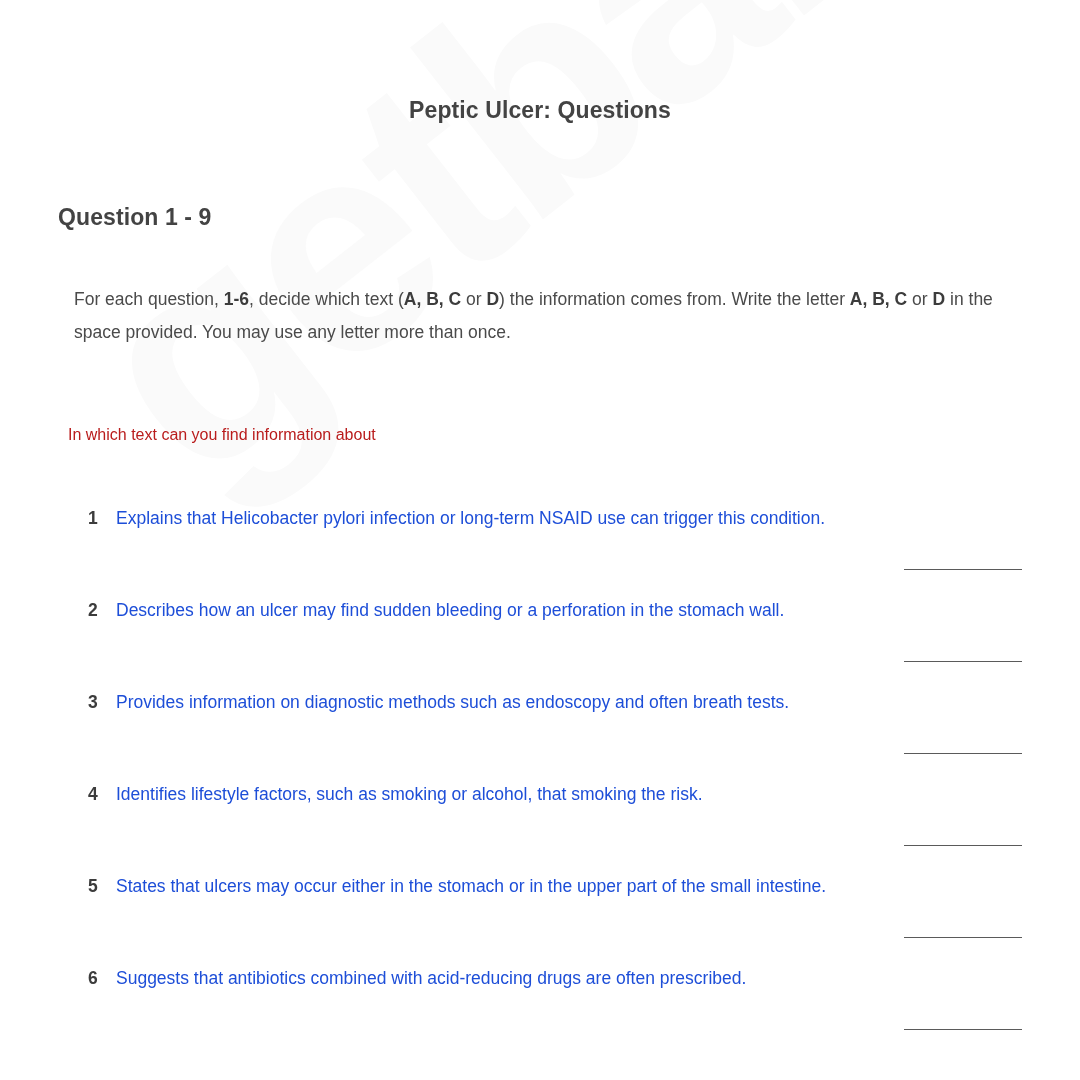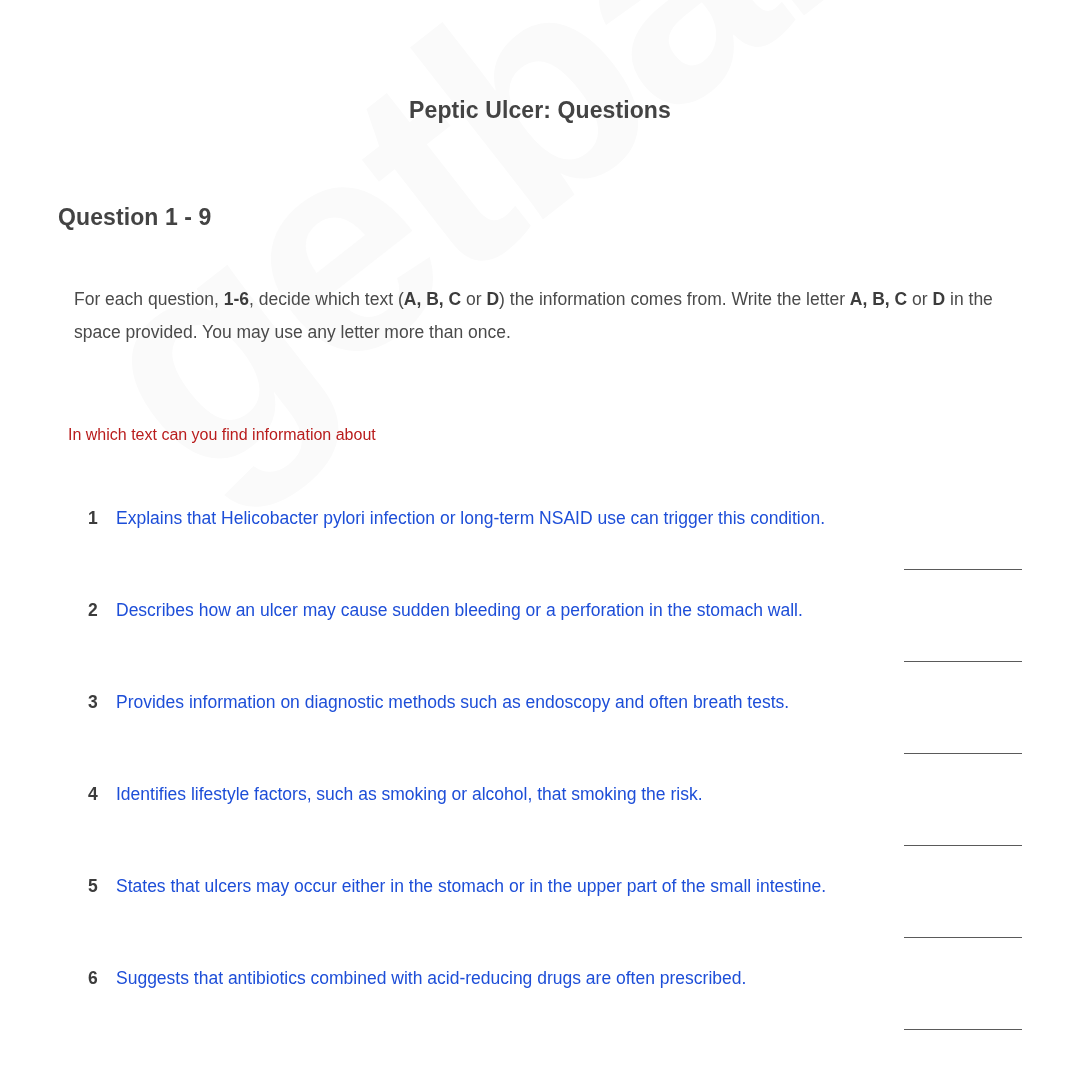--- a/index.html
+++ b/index.html
@@ -155,21 +155,21 @@
         <div class="q-text">Explains that Helicobacter pylori infection or long-term NSAID use can trigger this condition.</div>
       </div>
       <div class="answer-blank-row">
         <div class="answer-blank"></div>
       </div>
     </div>
 
     <div class="question-item">
       <div class="q-line">
         <div class="q-number">2</div>
-        <div class="q-text">Describes how an ulcer may cause sudden bleeding or a perforation in the stomach wall.</div>
+        <div class="q-text">Describes how an ulcer may find sudden bleeding or a perforation in the stomach wall.</div>
       </div>
       <div class="answer-blank-row">
         <div class="answer-blank"></div>
       </div>
     </div>
 
     <div class="question-item">
       <div class="q-line">
         <div class="q-number">3</div>
         <div class="q-text">Provides information on diagnostic methods such as endoscopy and often breath tests.</div>

